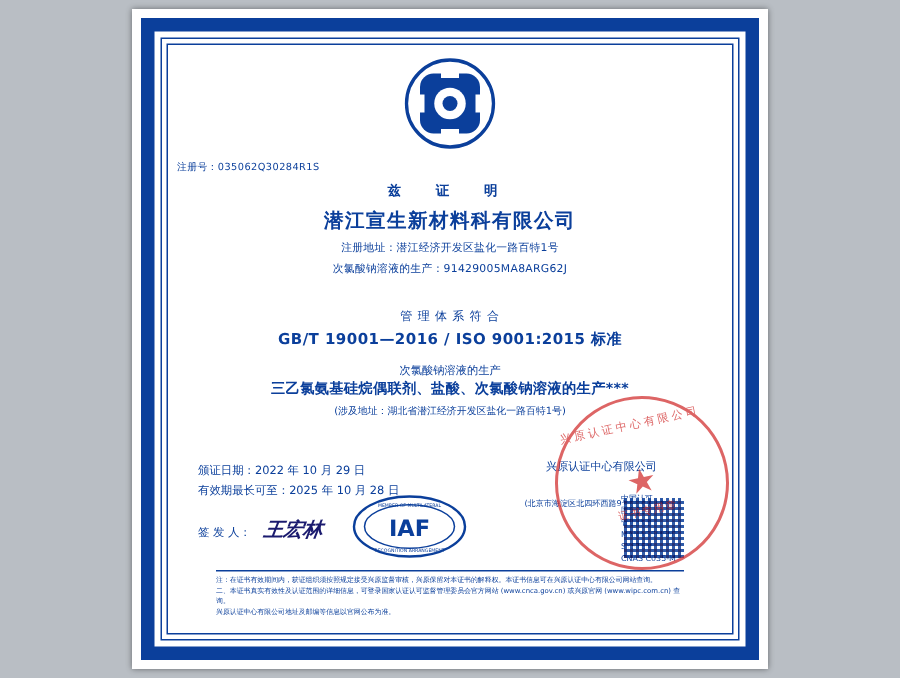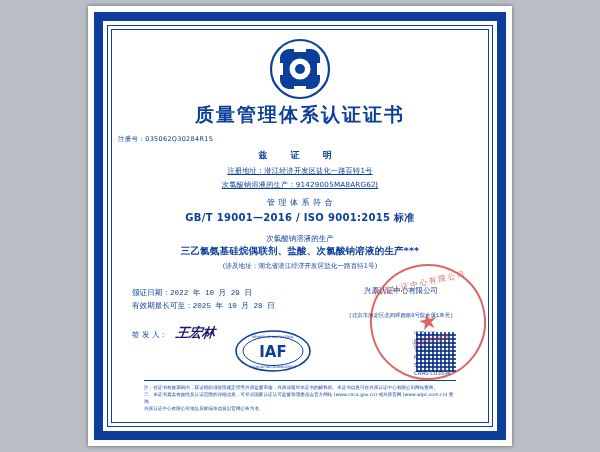--- a/index.html
+++ b/index.html
@@ -45,40 +45,40 @@
     font-size:6.5px;color:#0b3f9b;text-align:left;margin-top:7px;padding-right:4px;
     letter-spacing:.3px;
   }
   .zc-line{
     font-size:9px;letter-spacing:10px;margin-top:5px;color:#0b3f9b;font-weight:bold;
   }
   .company{
     font-size:13px;font-weight:bold;margin-top:4px;color:#0b3f9b;letter-spacing:1px;
   }
   .small-line{
-    font-size:7.2px;margin-top:4px;color:#0b3f9b;letter-spacing:.2px;text-decoration:underline;
+    font-size:7.2px;margin-top:4px;color:#0b3f9b;letter-spacing:.2px;
   }
   .sect-label{
-    font-size:8px;margin-top:7px;color:#0b3f9b;letter-spacing:.5px;
+    font-size:8px;margin-top:21px;color:#0b3f9b;letter-spacing:.5px;
   }
   .standard{
     font-size:10px;font-weight:bold;margin-top:3px;color:#0b3f9b;letter-spacing:.3px;
   }
   .scope-label{
     font-size:7.5px;margin-top:9px;color:#0b3f9b;
   }
   .scope{
     font-size:9.5px;font-weight:bold;margin-top:1px;color:#0b3f9b;letter-spacing:.2px;
   }
   .scope-addr{
     font-size:6.6px;margin-top:4px;color:#0b3f9b;
   }
   .dates{
-    margin-top:16px;text-align:left;padding-left:14px;font-size:7.6px;line-height:1.75;
-    color:#0b3f9b;position:relative;font-family:Liberation Mono, monospace;
+    margin-top:28px;text-align:left;padding-left:14px;font-size:7.6px;line-height:1.75;
+    color:#0b3f9b;position:relative;
   }
   .issuer{
     position:absolute;right:6px;top:-2px;text-align:center;font-size:7.4px;line-height:1.7;
     color:#0b3f9b;width:150px;
   }
   .signer{
     margin-top:10px;padding-left:14px;text-align:left;font-size:7.6px;color:#0b3f9b;
     position:relative;height:22px;
   }
   .sign-img{
@@ -155,28 +155,28 @@
         <rect x="11" y="11" width="40" height="40" rx="9" fill="#0b3f9b"></rect>
         <circle cx="31" cy="31" r="10.5" fill="#ffffff"></circle>
         <circle cx="31" cy="31" r="5" fill="#0b3f9b"></circle>
         <rect x="25" y="4" width="12" height="10" fill="#ffffff"></rect>
         <rect x="25" y="48" width="12" height="10" fill="#ffffff"></rect>
         <rect x="4" y="25" width="10" height="12" fill="#ffffff"></rect>
         <rect x="48" y="25" width="10" height="12" fill="#ffffff"></rect>
       </svg>
     </div>
 
-    <div class="title">质量管理体系认证证书</div>
 
     <div class="reg-no">
       <span>注册号：</span><span>035062Q30284R1S</span>
     </div>
 
     <div class="zc-line">兹 证 明</div>
 
+    <div class="company">潜江宣生新材料科有限公司</div>
 
     <div class="small-line">注册地址：潜江经济开发区盐化一路百特1号</div>
     <div class="small-line">次氯酸钠溶液的生产：91429005MA8ARG62J</div>
 
     <div class="sect-label">管 理 体 系 符 合</div>
     <div class="standard">GB/T 19001—2016 / ISO 9001:2015 标准</div>
 
     <div class="scope-label">次氯酸钠溶液的生产</div>
     <div class="scope">三乙氯氨基硅烷偶联剂、盐酸、次氯酸钠溶液的生产***</div>
     <div class="scope-addr">(涉及地址：湖北省潜江经济开发区盐化一路百特1号)</div>

